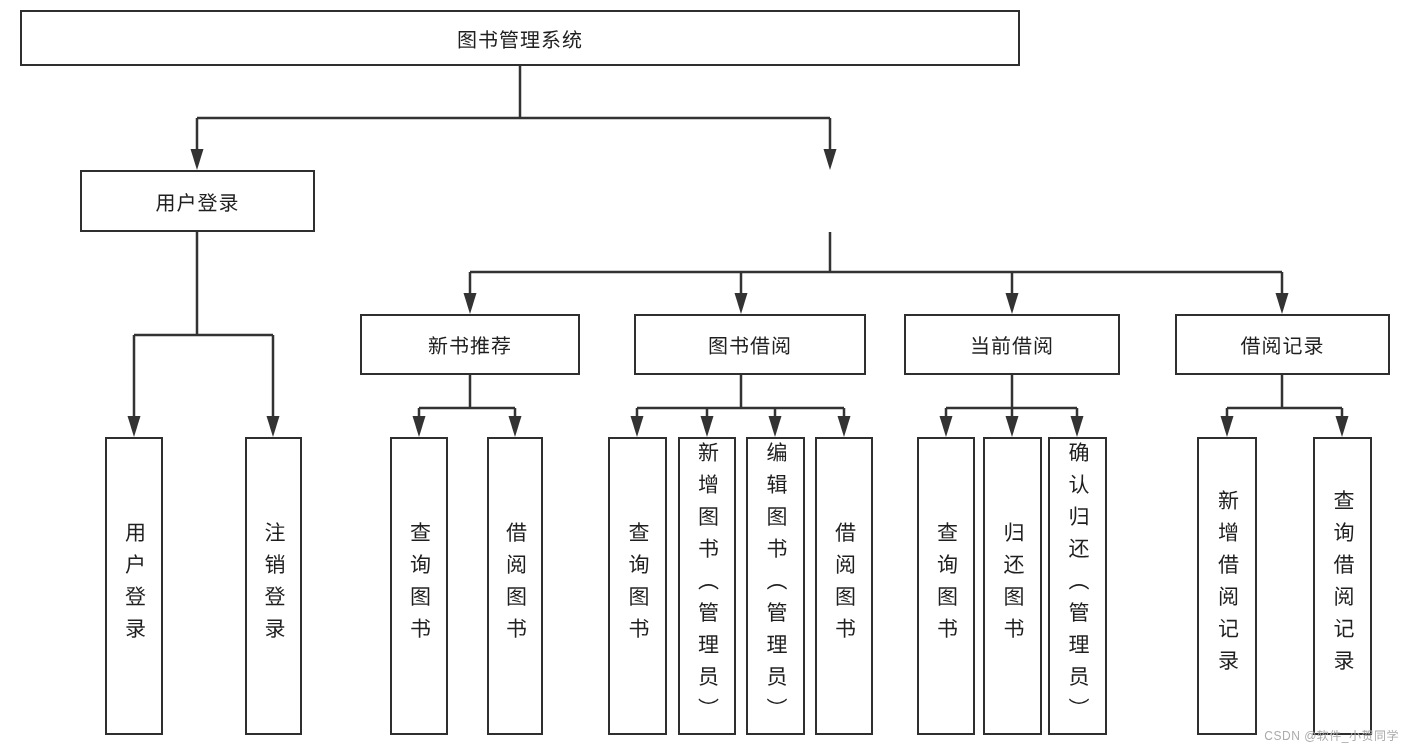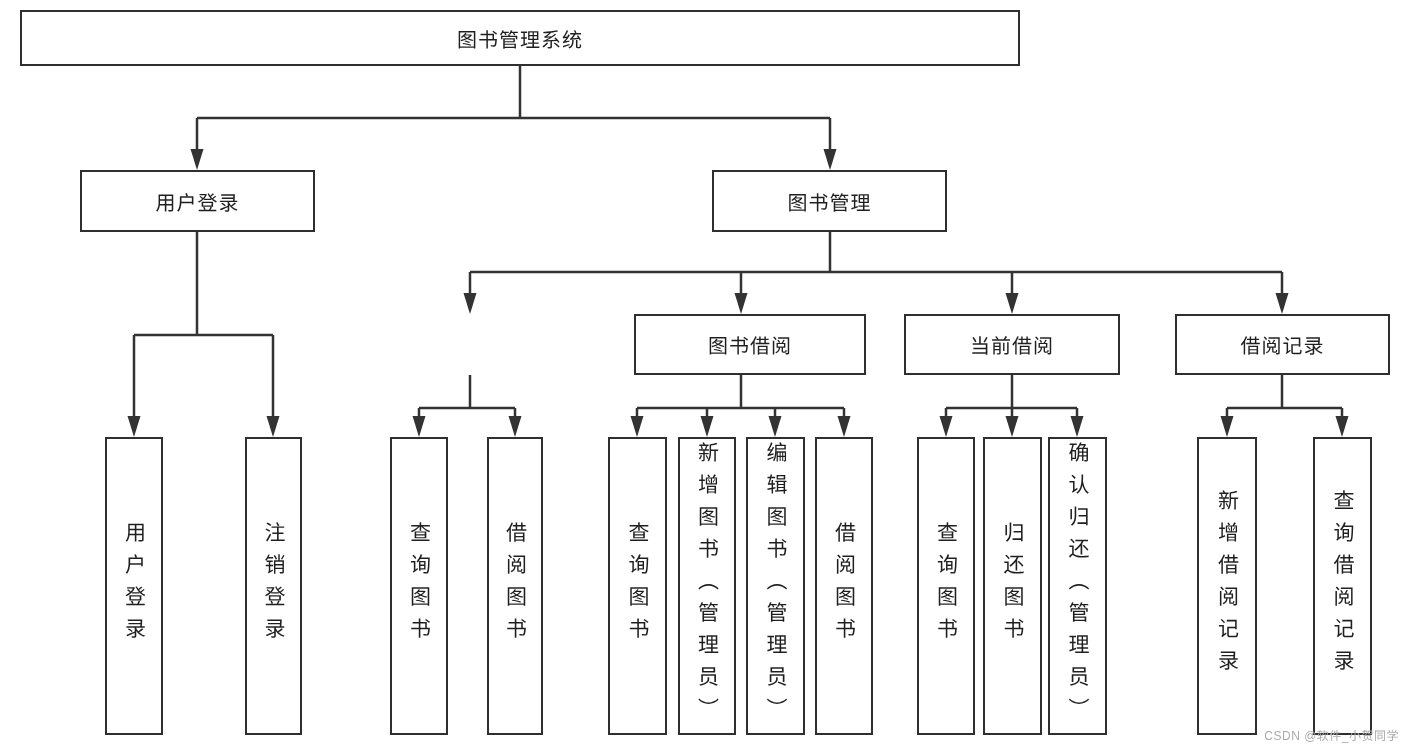--- a/index.html
+++ b/index.html
@@ -112,24 +112,24 @@
     </g>
   </svg>
 
   <div class="node n-root">
     <span>图书管理系统</span>
   </div>
 
   <div class="node n-b0">
     <span>用户登录</span>
   </div>
-  <div class="node n-b1">
-    <span>图书管理</span>
+
+  <div class="node n-g0">
+    <span>新书推荐</span>
   </div>
-
   <div class="node n-g1">
     <span>图书借阅</span>
   </div>
   <div class="node n-g3">
     <span>借阅记录</span>
   </div>
   <div class="node n-g2">
     <span>当前借阅</span>
   </div>
 

